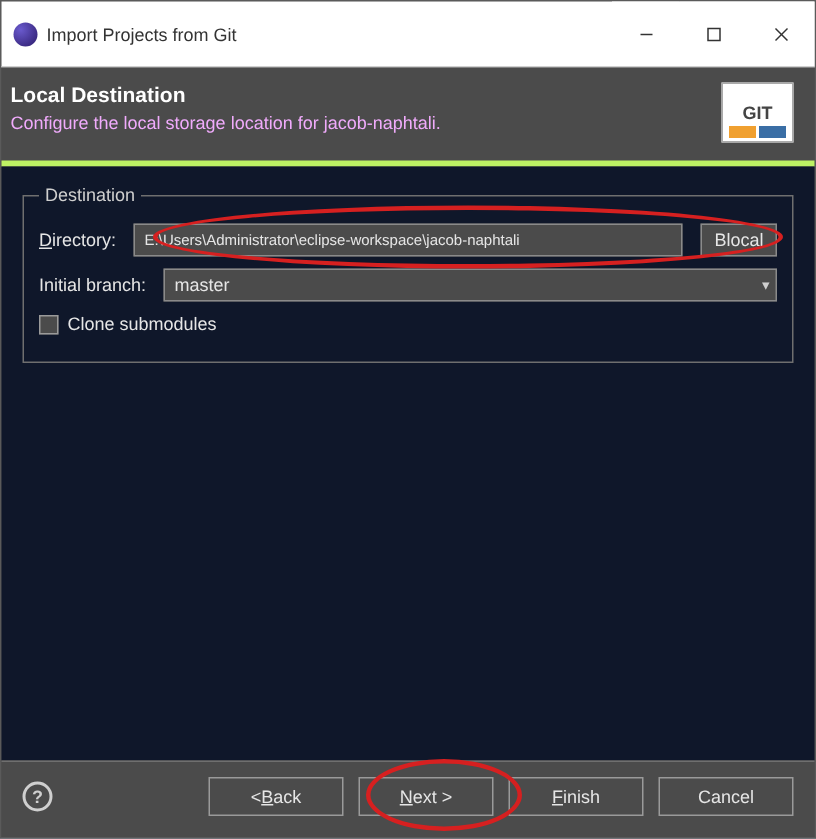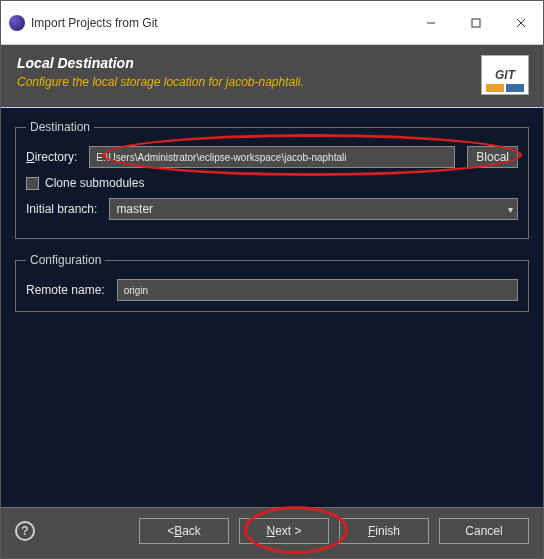--- a/index.html
+++ b/index.html
@@ -25,27 +25,26 @@
   .titlebar .title-text { flex: 1; font-size: 12px; color: #333; }
   .titlebar .win-btns { display: flex; height: 100%; }
   .win-btn {
     width: 45px; height: 100%; display: flex; align-items: center; justify-content: center;
     font-size: 13px; color: #333; background: #fff;
   }
   .win-btn svg { stroke: #333; }
 
   
   .header {
-    background: #4b4b4b; padding: 10px 14px 12px 16px;
+    background: #4b4b4b; padding: 10px 14px 12px 6px;
     display: flex; align-items: flex-start; justify-content: space-between;
-    border-bottom: 1px solid #bef264;
-    font-style: italic;
+    border-bottom: 4px solid #bef264;
   }
   .header-text h1 { color: #fff; font-size: 14px; font-weight: 600; margin-bottom: 4px; }
-  .header-text p { color: #eab308; font-size: 12px; }
+  .header-text p { color: #f0abfc; font-size: 12px; }
   .git-badge {
     width: 48px; height: 40px; background: #fff; border: 1px solid #aaa;
     display: flex; flex-direction: column; align-items: center; justify-content: center;
     font-size: 12px; font-weight: bold; color: #444; position: relative;
   }
   .git-badge .git-sub {
     position: absolute; bottom: 2px; left: 4px; right: 4px; height: 8px;
     display: flex; gap: 2px;
   }
   .git-badge .git-sub span { flex:1; background: #f0a030; }
@@ -167,43 +166,36 @@
 
       <div class="row">
         <span class="lbl"><span class="ul">D</span><span>irectory:</span></span>
         <input class="text-input" type="text" value="E:\Users\Administrator\eclipse-workspace\jacob-naphtali" style="">
         <div class="btn-small">
             <span class="ul">B</span>
             <span>local</span>
           </div>
       </div>
 
-      <div class="row chk-row">
-        <div class="chk"></div>
-        <span class="lbl">Clone submodules</span>
-      </div>
-
       <div class="row">
         <span class="lbl">Initial branch:</span>
         <div class="select-wrap">
           <span>master</span>
           <span class="chev">▾</span>
         </div>
       </div>
 
+      <div class="row chk-row">
+        <div class="chk"></div>
+        <span class="lbl">Clone submodules</span>
+      </div>
+
       <div class="anno" style="left:86px; top:0px; width:420px; height:42px;"></div>
     </fieldset>
 
-    <fieldset class="group">
-      <legend>Configuration</legend>
-      <div class="row">
-        <span class="lbl">Remote name:</span>
-        <input class="text-input" type="text" value="origin" style="">
-      </div>
-    </fieldset>
 
   </div>
 
   <div class="bottom">
     <div class="help-icon">?</div>
     <div class="spacer"></div>
     <div class="nav-btn">
         <span>&lt; </span>
         <span class="ul">B</span>
         <span>ack</span>

